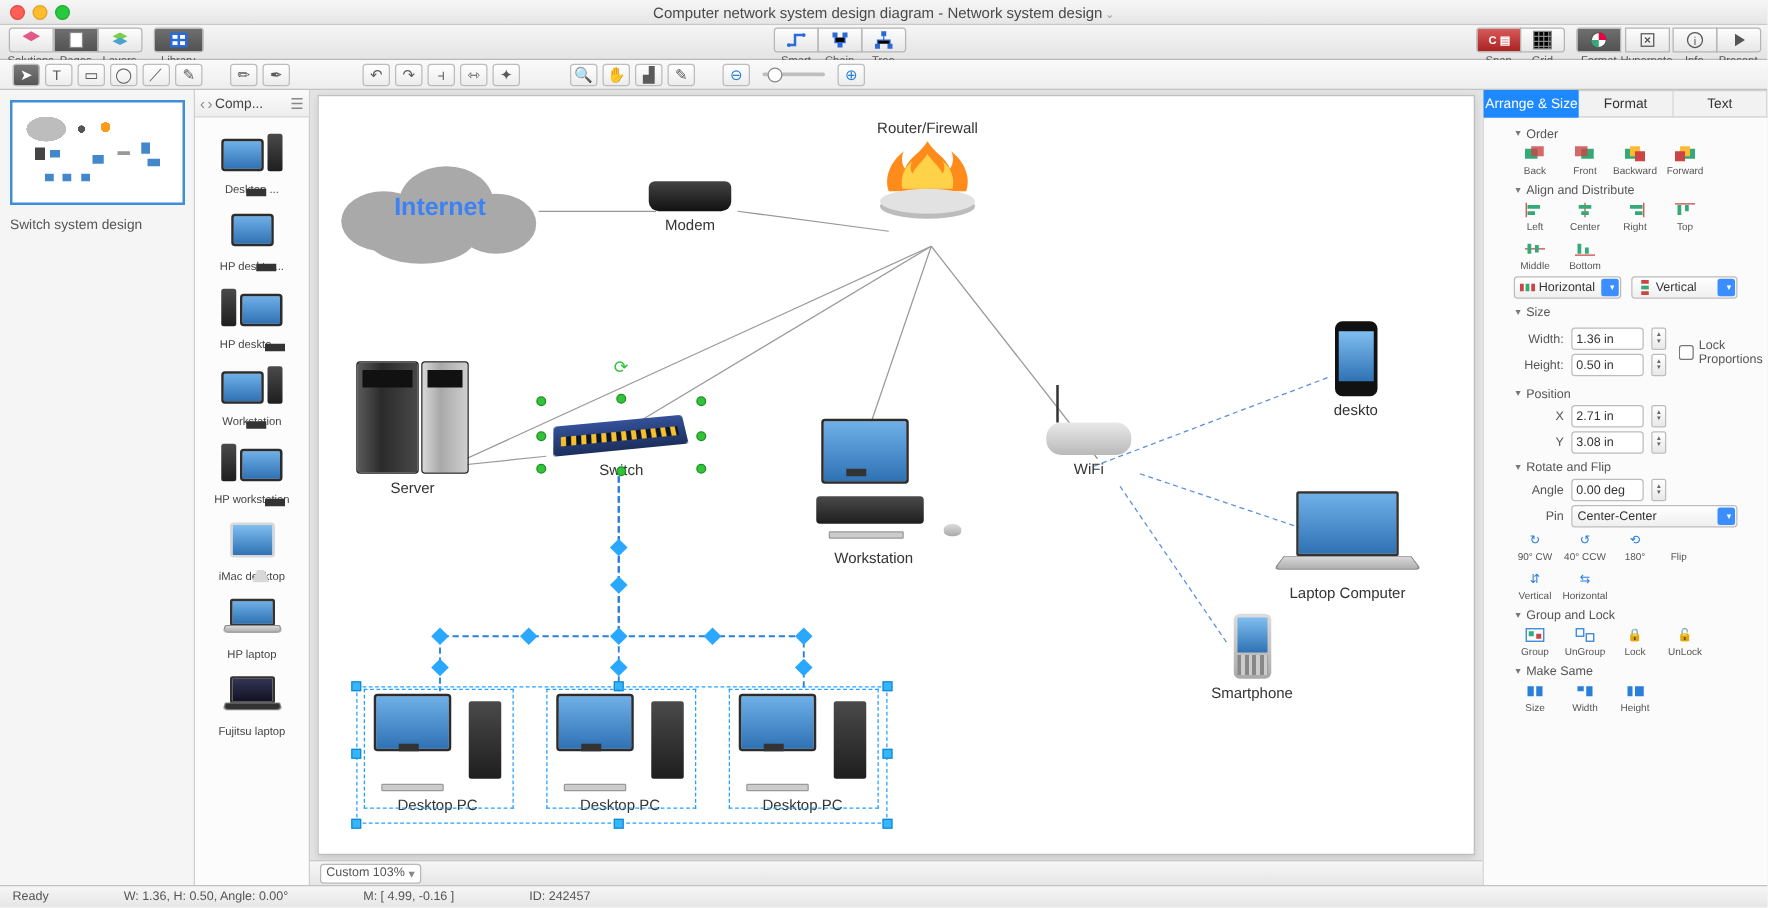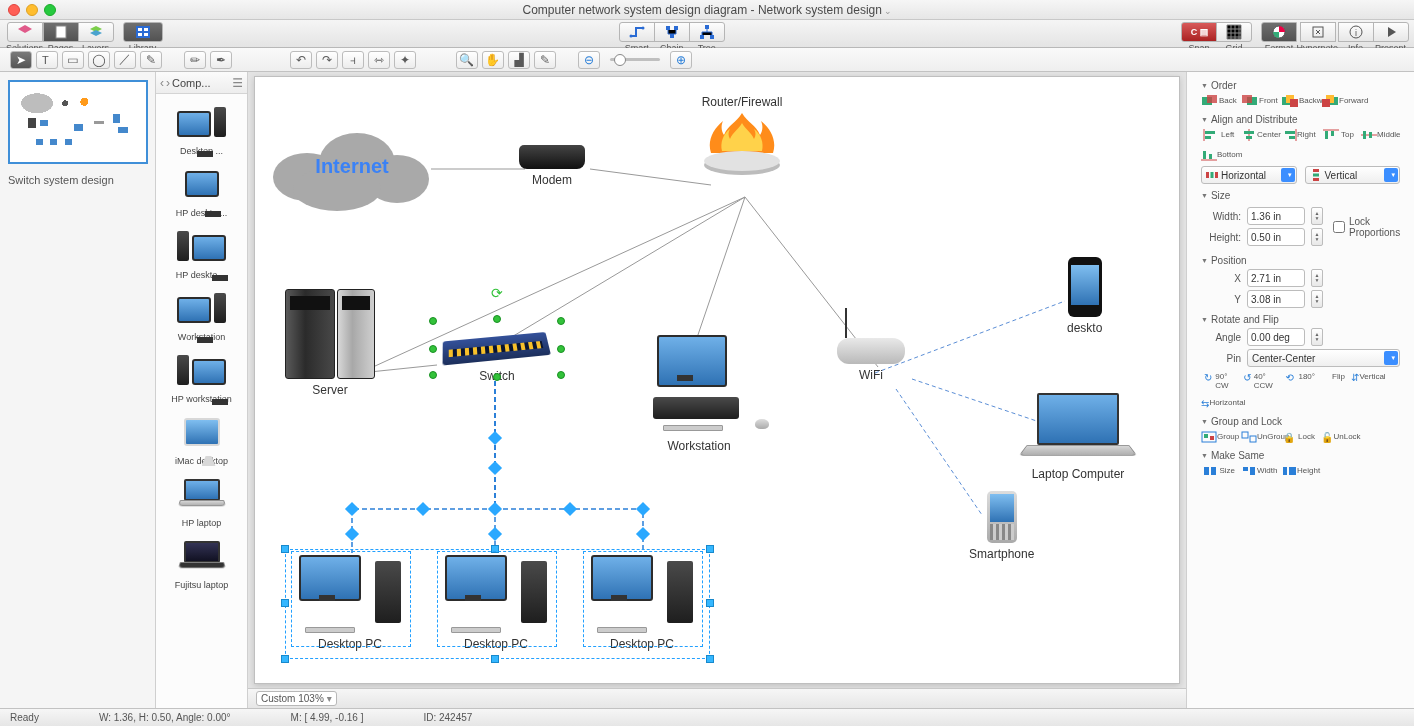--- a/index.html
+++ b/index.html
@@ -76,26 +76,26 @@
 svg.conn{position:absolute;left:0;top:0;width:100%;height:100%;pointer-events:none;}
 
 .zoombar{position:absolute;left:0;right:0;bottom:0;height:20px;background:linear-gradient(#f6f6f6,#e6e6e6);border-top:1px solid #c8c8c8;display:flex;align-items:center;padding:0 8px;font-size:10px;color:#555;}
 .zoom-dd{border:1px solid #b8b8b8;background:#fff;padding:1px 4px;border-radius:3px;display:flex;align-items:center;gap:3px;}
 
 .inspector{width:228px;background:#fbfbfb;border-left:1px solid #cfcfcf;display:flex;flex-direction:column;font-size:10px;color:#333;}
 .insp-tabs{display:flex;height:22px;}
 .insp-tab{flex:1;display:flex;align-items:center;justify-content:center;border:1px solid #cfcfcf;border-left:none;background:#f2f2f2;font-size:11px;}
 .insp-tab:first-child{border-left:1px solid #cfcfcf;}
 .insp-tab.sel{background:#1e88ff;color:#fff;border-color:#1e88ff;font-weight:500;}
-.insp-body{flex:1;overflow-y:auto;padding:4px 14px;}
+.insp-body{flex:1;overflow-y:auto;padding:4px 24px;}
 .sect{margin-bottom:6px;}
 .sect-h{display:flex;align-items:center;font-size:10px;color:#555;margin:4px 0 3px 0;}
 .sect-h::before{content:'▼';font-size:7px;margin-right:3px;color:#777;}
 .btnrow{display:flex;gap:6px;flex-wrap:wrap;}
-.ico-btn{display:flex;flex-direction:row;align-items:flex-start;width:34px;cursor:pointer;}
+.ico-btn{display:flex;flex-direction:column;align-items:center;width:34px;cursor:pointer;}
 .ico-btn .ic{width:20px;height:14px;display:flex;align-items:center;justify-content:center;}
 .ico-btn .tx{font-size:8px;color:#555;margin-top:2px;}
 .fieldrow{display:flex;align-items:center;gap:6px;margin:3px 0;}
 .fieldrow label{width:40px;text-align:right;color:#555;font-size:10px;}
 .numinput{width:58px;height:18px;border:1px solid #bcbcbc;border-radius:3px;background:#fff;font-size:10px;padding:0 3px;display:flex;align-items:center;}
 .stepper{width:12px;height:18px;border:1px solid #bcbcbc;border-radius:2px;background:linear-gradient(#fff,#e8e8e8);display:flex;flex-direction:column;justify-content:center;align-items:center;font-size:5px;line-height:5px;color:#666;}
 .chk{display:flex;align-items:center;gap:4px;font-size:10px;color:#555;}
 .chk input{width:12px;height:12px;}
 .dd{height:18px;border:1px solid #bcbcbc;border-radius:3px;background:linear-gradient(#fff,#efefef);display:flex;align-items:center;padding:0 4px;font-size:10px;flex:1;position:relative;}
 .dd::after{content:'';position:absolute;right:1px;top:1px;bottom:1px;width:14px;background:#3b8eff;border-radius:2px;}
@@ -563,20 +563,25 @@
     </div>
     <div class="zoombar">
       <div class="zoom-dd">
           <span>Custom 103%</span>
           <span style="color:#888">▾</span>
         </div>
     </div>
   </div>
 
   <div class="inspector">
+    <div class="insp-tabs">
+      <div class="insp-tab sel">Arrange &amp; Size</div>
+      <div class="insp-tab">Format</div>
+      <div class="insp-tab">Text</div>
+    </div>
     <div class="insp-body">
       <div class="sect">
         <div class="sect-h">Order</div>
         <div class="btnrow">
           <div class="ico-btn">
               <div class="ic">
                 <svg width="18" height="14">
                   <rect x="1" y="3" width="10" height="8" fill="#3a7"></rect>
                   <rect x="6" y="1" width="10" height="8" fill="#c44" opacity=".8"></rect>
                 </svg>

